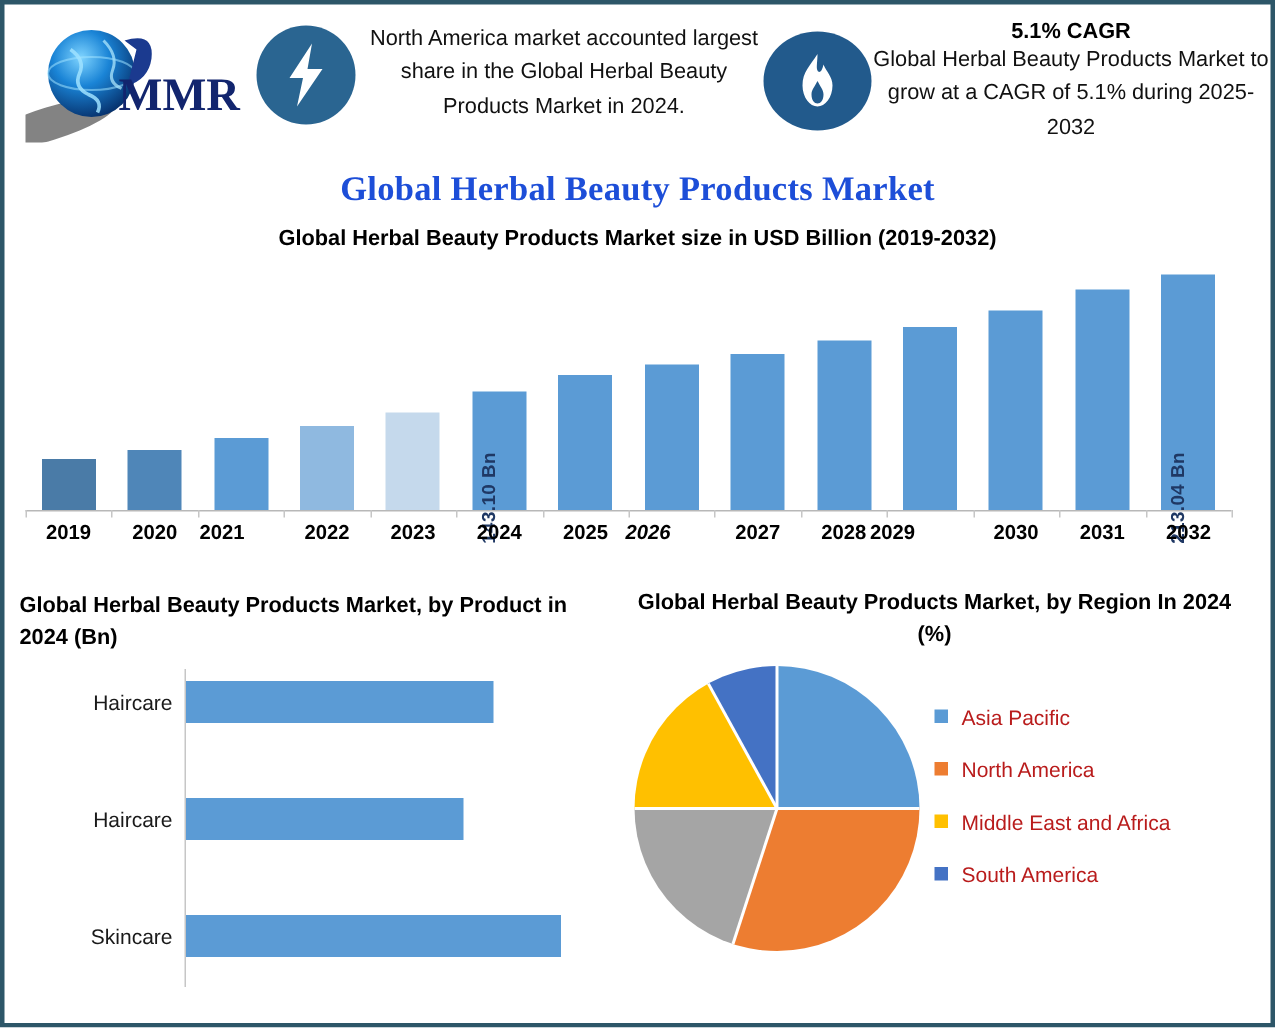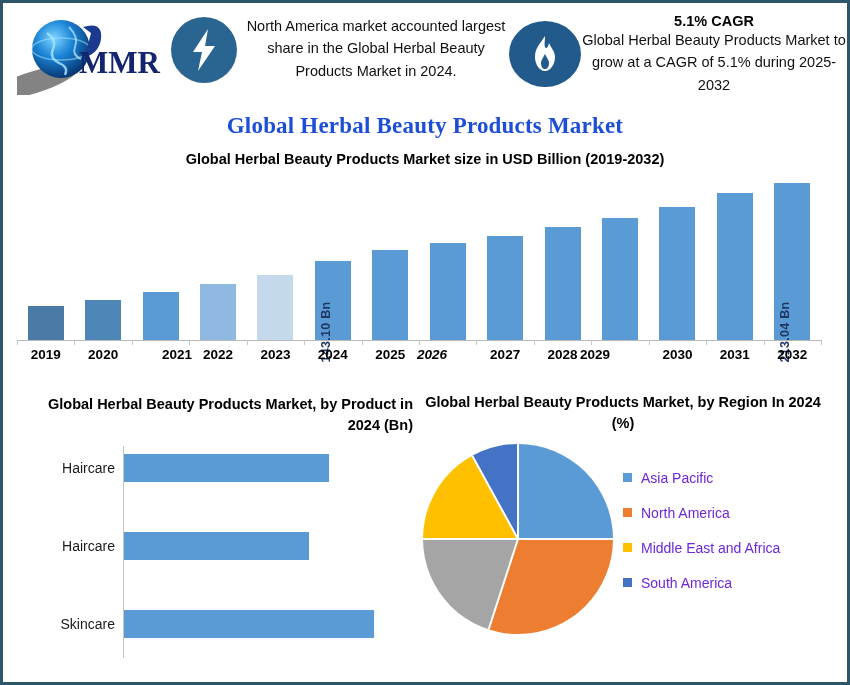--- a/index.html
+++ b/index.html
@@ -111,21 +111,21 @@
 
   
   #bottom-row {
     position: absolute; left: 0; top: 385px; width: 844px; height: 294px;
   }
 
   
   #prod-chart { position: absolute; left: 0; top: 0; width: 420px; height: 294px; }
   #prod-title {
     position: absolute; left: 10px; top: 6px; width: 400px;
-    text-align: right; font-size: 14.5px; font-weight: bold; color: #000;
+    text-align: left; font-size: 14.5px; font-weight: bold; color: #000;
     line-height: 1.45;
   }
   #prod-plot { position: absolute; left: 0; top: 58px; width: 420px; height: 226px; }
   #prod-axis {
     position: absolute; left: 120px; top: 0; width: 1px; height: 212px;
     background: #c6c6c6;
   }
   .prod-row { position: absolute; left: 0; width: 420px; height: 28px; }
   .prod-label {
     position: absolute; left: 0; top: 0; width: 112px; height: 28px;
@@ -155,21 +155,21 @@
     background: #ffffff;
     transform-origin: top center;
   }
   #legend {
     position: absolute; left: 200px; top: 72px;
     width: 220px;
   }
   .legend-item {
     display: flex; align-items: center;
     height: 35px;
-    font-size: 14px; color: #6d28d9;
+    font-size: 14px; color: #b91c1c;
   }
   .legend-swatch {
     width: 9px; height: 9px; margin-right: 9px; flex: 0 0 auto;
   }
 </style>
 </head>
 <body>
 
 <div id="infographic">
 
@@ -265,21 +265,21 @@
             <span class="col-bar-label">213.04 Bn</span>
           </div>
         </div>
       </div>
     <div id="col-baseline"></div>
   <div class="col-tick" style="left: 14px;"></div>
       <div class="col-year" style="left: 42.7143px;">2019</div>
       <div class="col-tick" style="left: 71.4286px;"></div>
       <div class="col-year" style="left: 100.143px;">2020</div>
       <div class="col-tick" style="left: 128.857px;"></div>
-      <div class="col-year" style="left: 174px;">2021</div>
+      <div class="col-year" style="left: 145px;">2021</div>
       <div class="col-tick" style="left: 186.286px;"></div>
       <div class="col-year" style="left: 215px;">2022</div>
       <div class="col-tick" style="left: 243.714px;"></div>
       <div class="col-year" style="left: 272.429px;">2023</div>
       <div class="col-tick" style="left: 301.143px;"></div>
       <div class="col-year" style="left: 329.857px;">2024</div>
       <div class="col-tick" style="left: 358.571px;"></div>
       <div class="col-year" style="left: 387.286px;">2025</div>
       <div class="col-tick" style="left: 416px;"></div>
       <div class="col-year" style="left: 429px; font-style: italic;">2026</div>

